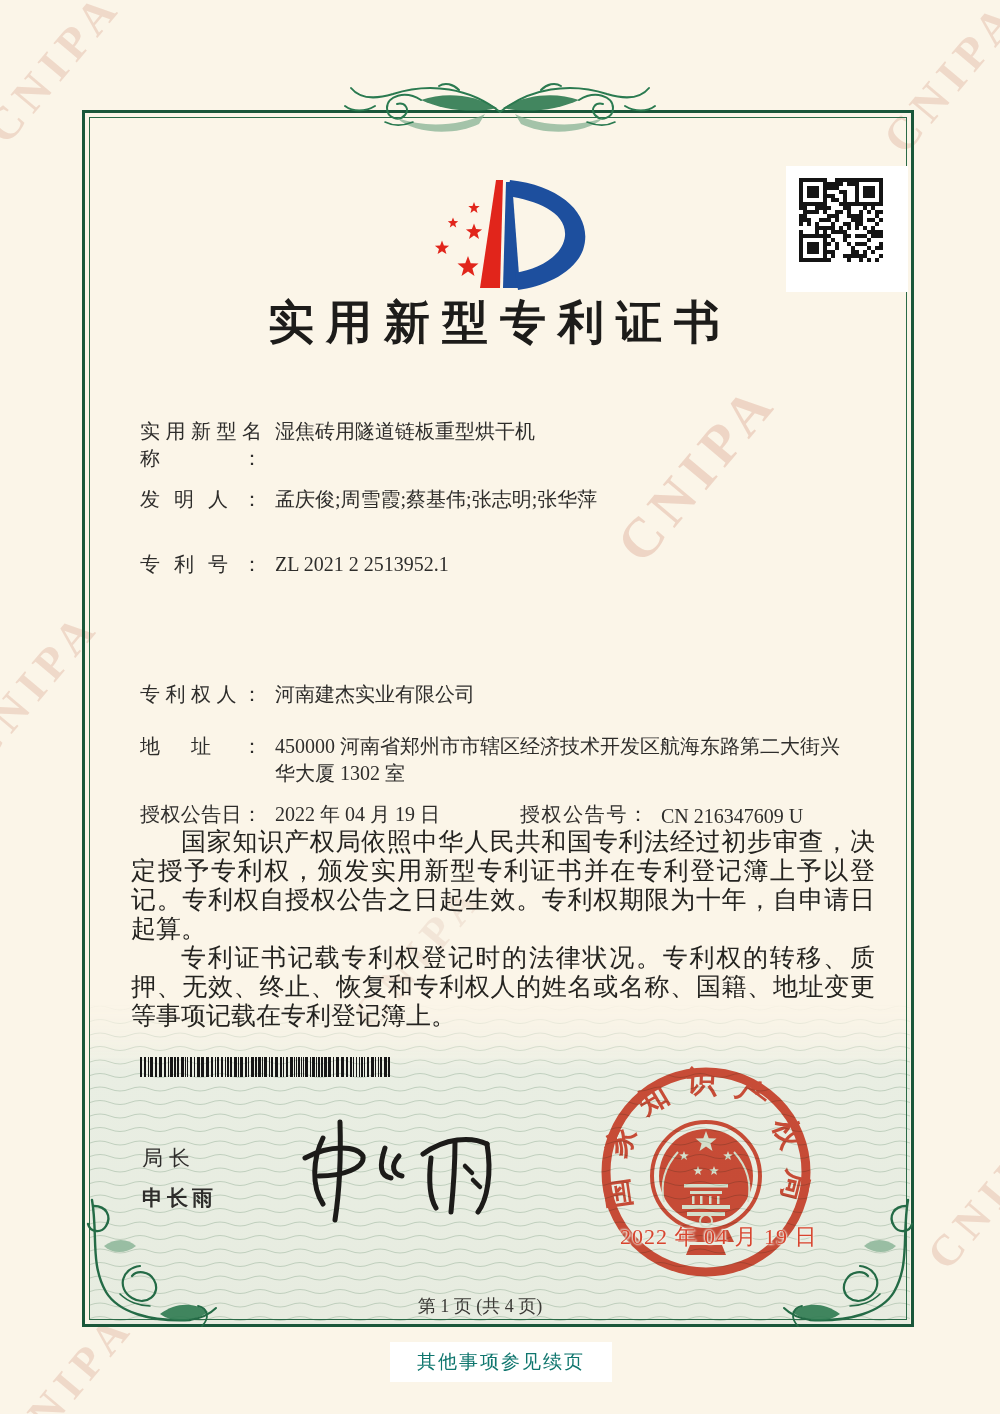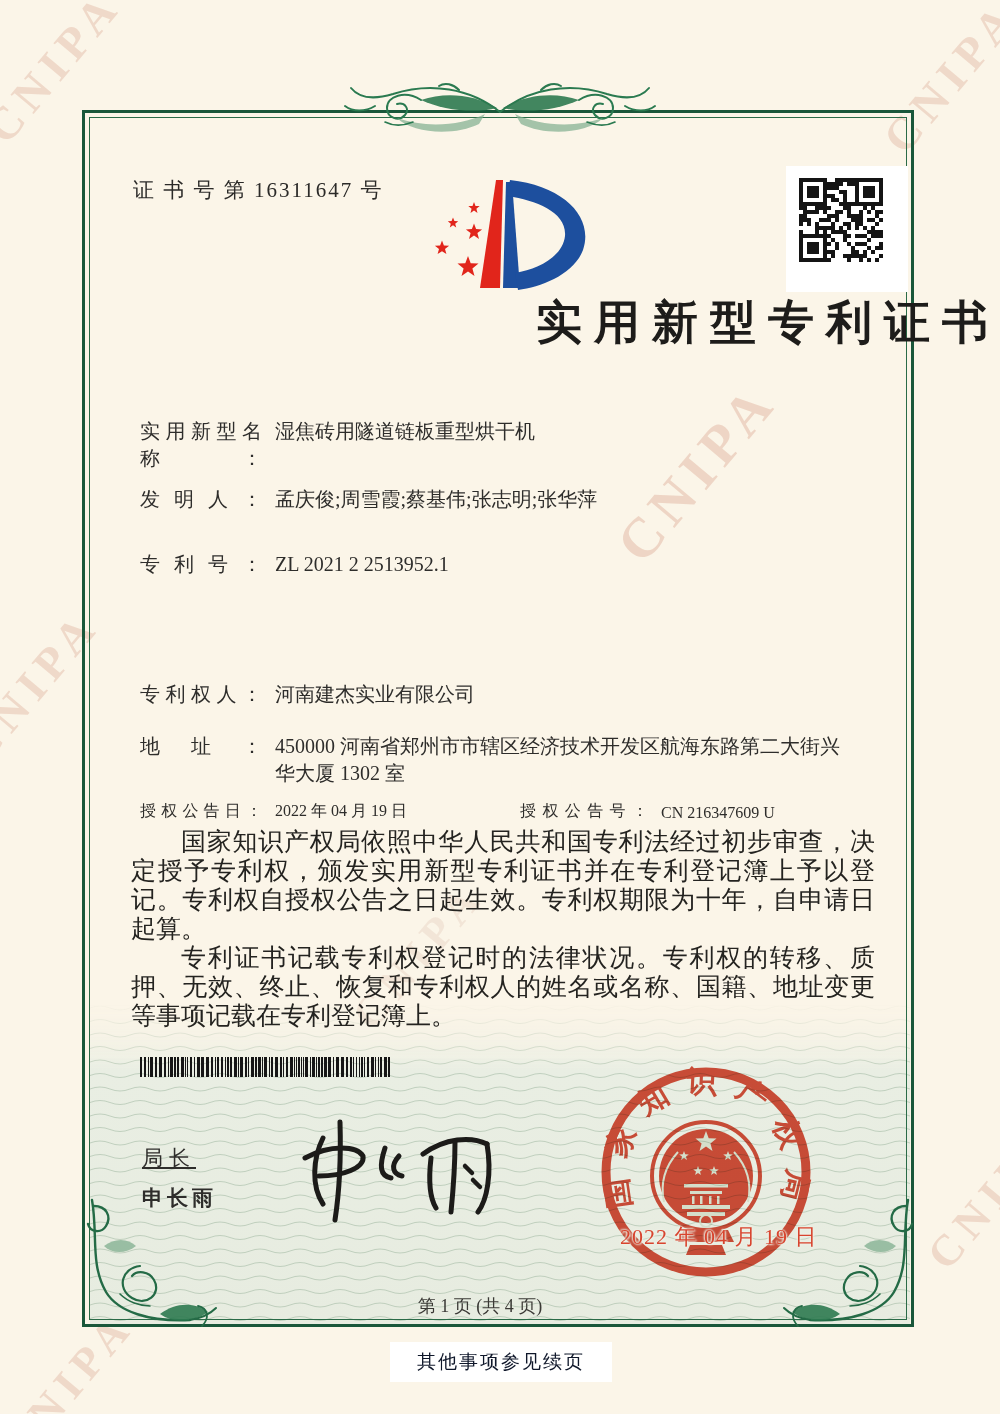--- a/index.html
+++ b/index.html
@@ -27,44 +27,44 @@
   .frame-thick{position:absolute;left:82px;top:110px;width:832px;height:1217px;
       border:3px solid #19573a;box-sizing:border-box;}
   .frame-thin{position:absolute;left:89px;top:117px;width:818px;height:1203px;
       border:1px solid #2a6b47;box-sizing:border-box;}
 
   .orn{position:absolute;pointer-events:none;}
 
   
   .cert-no{position:absolute;left:133px;top:176px;font-size:21px;letter-spacing:2px;color:#2b2a28;}
   .qr-patch{position:absolute;left:786px;top:166px;width:122px;height:126px;background:#ffffff;}
-  .title{position:absolute;left:0;top:292px;width:100%;text-align:right;font-size:46px;font-weight:bold;
+  .title{position:absolute;left:0;top:292px;width:100%;text-align:center;font-size:46px;font-weight:bold;
       letter-spacing:12px;color:#1d1c1a;}
 
   
   .row{position:absolute;left:140px;display:flex;font-size:20px;line-height:27px;}
   .lbl{display:inline-block;width:122px;text-align:justify;text-align-last:justify;flex:none;}
   .val{margin-left:13px;white-space:pre-wrap;}
   .addr .val{width:572px;}
-  .row7{position:absolute;left:140px;top:801px;width:740px;height:30px;font-size:16px;}
+  .row7{position:absolute;left:140px;top:801px;width:740px;height:30px;font-size:20px;}
   .g1{position:absolute;left:0;display:flex;}
   .g2{position:absolute;left:380px;display:flex;align-items:flex-end;}
   .g2 .lbl{width:128px;}
 
   
   .paras{position:absolute;left:131px;top:827px;width:744px;font-size:25px;line-height:29px;
       text-align:justify;color:#242320;}
   .paras p{margin:0;text-indent:2em;}
 
   
-  .signer-title{position:absolute;left:142px;top:1144px;font-size:21px;letter-spacing:6px;text-decoration:underline;}
+  .signer-title{position:absolute;left:142px;top:1144px;font-size:21px;letter-spacing:6px;}
   .signer-name{position:absolute;left:142px;top:1184px;font-size:21px;letter-spacing:4px;font-weight:bold;}
   .page-info{position:absolute;left:380px;top:1294px;width:200px;text-align:center;font-size:18px;color:#3a3935;}
   .note-box{position:absolute;left:390px;top:1342px;width:222px;height:40px;background:#ffffff;
-      text-align:center;line-height:40px;font-size:19px;letter-spacing:2px;color:#0f172a;}
+      text-align:center;line-height:40px;font-size:19px;letter-spacing:2px;color:#0f766e;}
 
   
   .seal{position:absolute;left:598px;top:1064px;width:216px;height:216px;opacity:.93;mix-blend-mode:multiply;}
   .seal-date{position:absolute;left:620px;top:1222px;width:185px;font-size:22px;color:#d8442e;
       letter-spacing:1px;white-space:nowrap;
       text-shadow:0 0 2px #eef0e6, 1px 1px 2px #eef0e6, -1px -1px 2px #eef0e6;}
 </style>
 </head>
 <body>
 
@@ -134,21 +134,20 @@
       <path d="M18 48 c 10 -8 24 -8 32 0 c -10 8 -24 8 -32 0 Z" fill="#7fae8e" stroke="none" opacity=".75"></path>
       <path d="M104 122 c 12 -2 20 -6 26 -12" stroke-width="2"></path>
       <path d="M116 128 c 8 -8 6 -18 -4 -20" stroke-width="1.8"></path>
       <path d="M34 96 c 8 8 20 12 30 12" stroke-width="1.6"></path>
     </g>
   </svg>
   <svg class="orn" style="left:774px;top:1198px;" width="140" height="140" viewBox="0 0 140 140">
     <use href="#cornL" transform="matrix(-1,0,0,1,140,0)"></use>
   </svg>
 
-  <div class="cert-no">证 书 号 第 16311647 号</div>
 
   <div class="qr-patch">
     <svg style="position:absolute;left:13px;top:12px;" width="84" height="84" viewBox="0 0 84 84">
       <rect width="84" height="84" fill="#fff"></rect>
       <g id="qrg" fill="#141414">
           <rect x="0" y="0" width="4" height="4"></rect>
           <rect x="4" y="0" width="4" height="4"></rect>
           <rect x="8" y="0" width="4" height="4"></rect>
           <rect x="12" y="0" width="4" height="4"></rect>
           <rect x="16" y="0" width="4" height="4"></rect>

